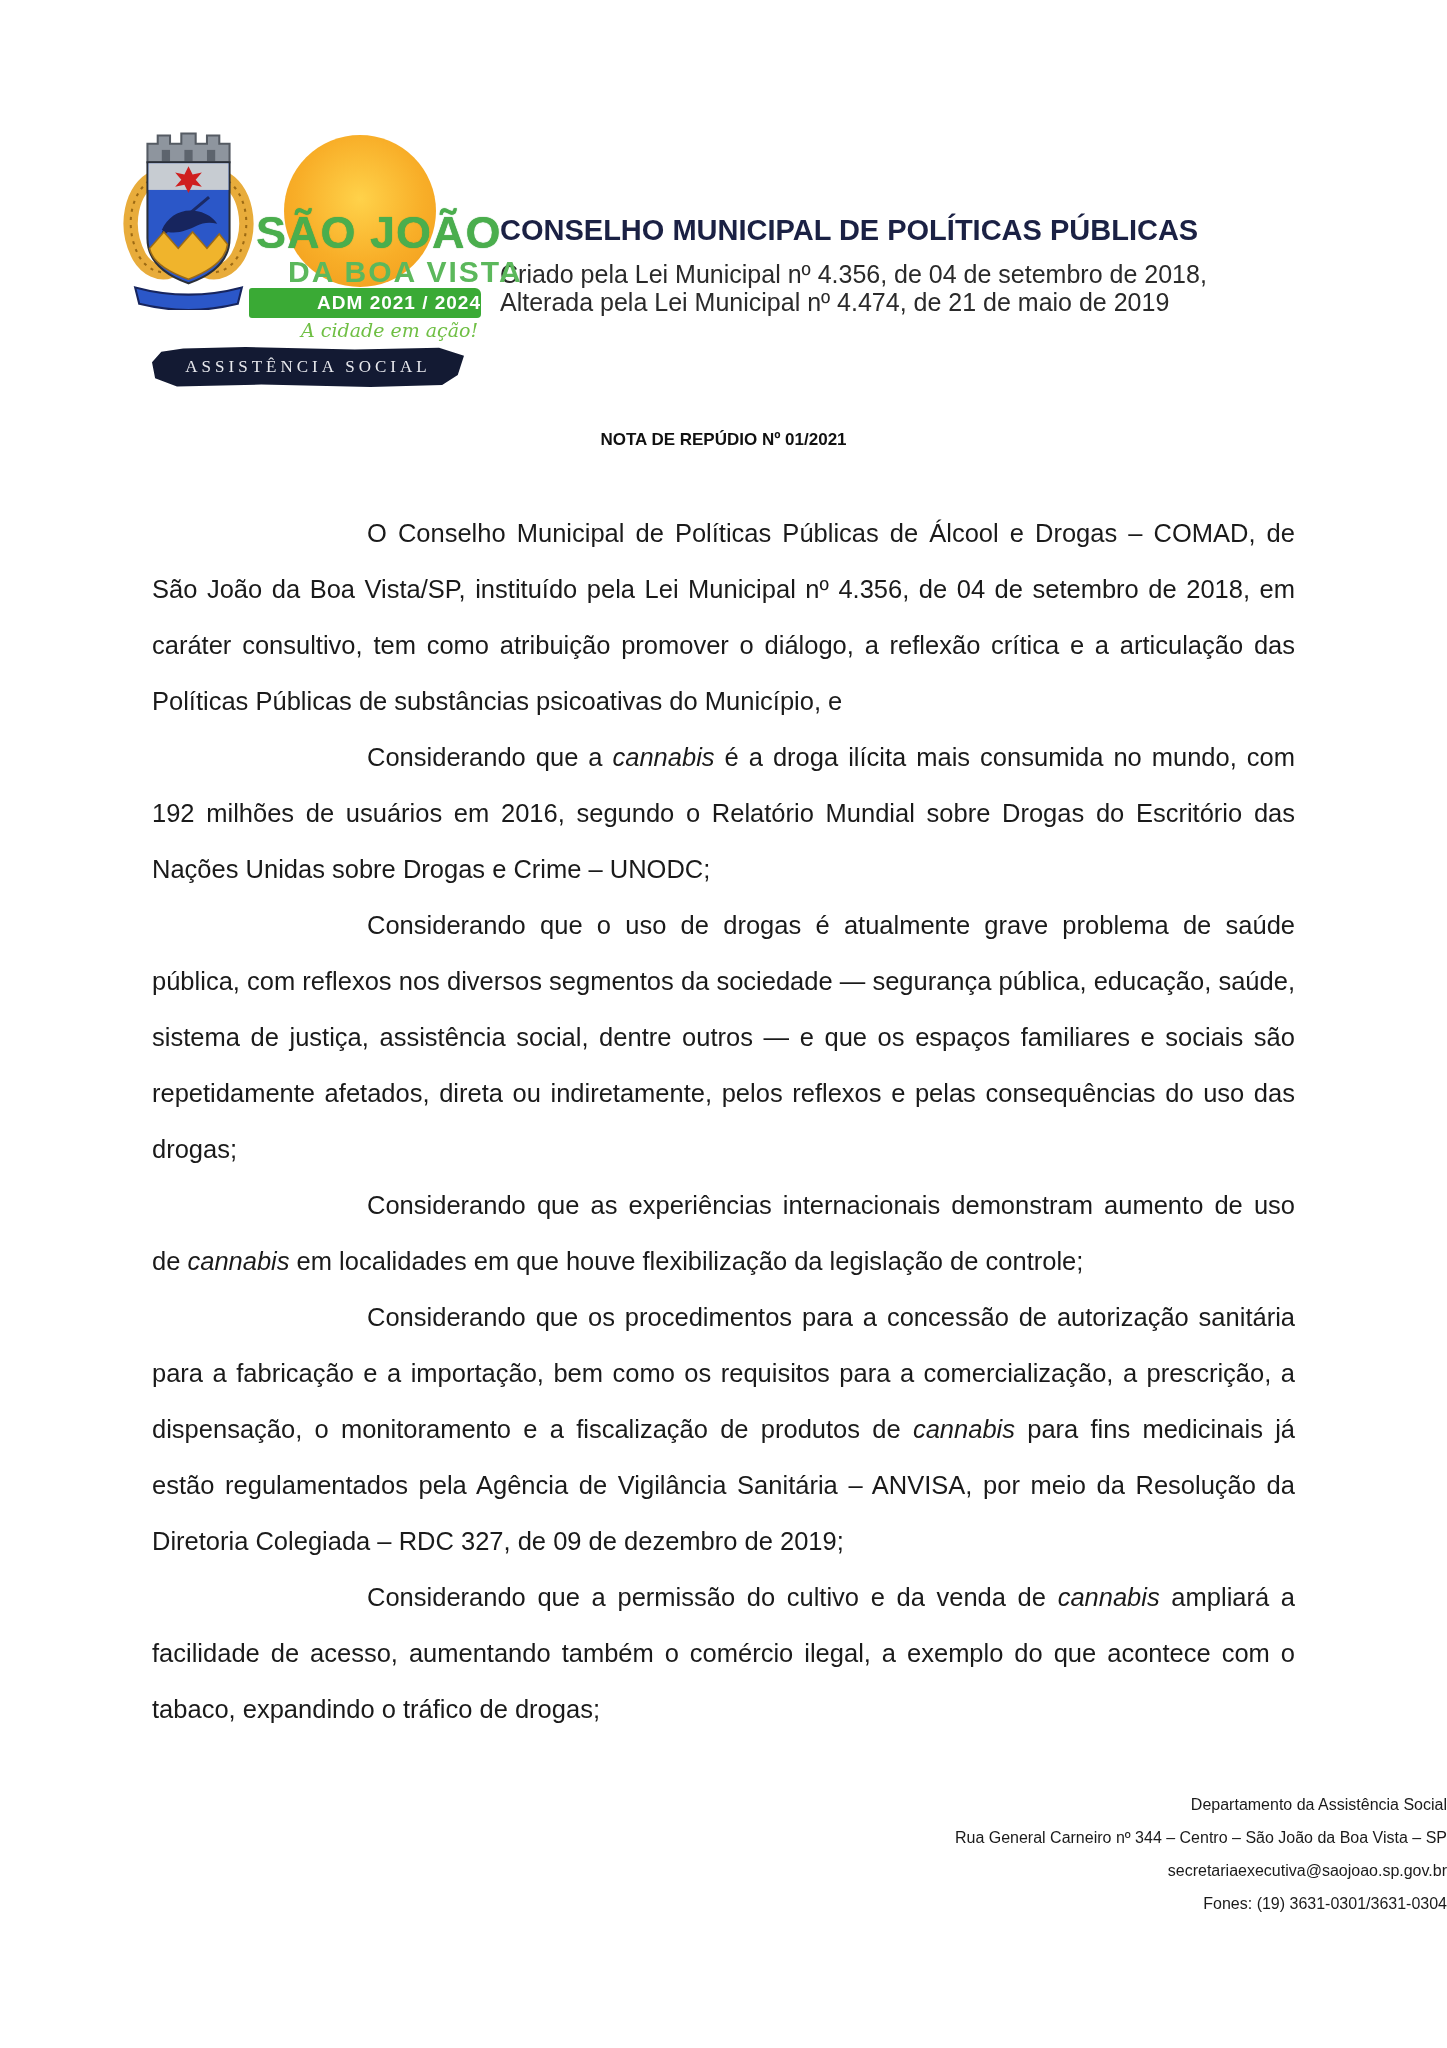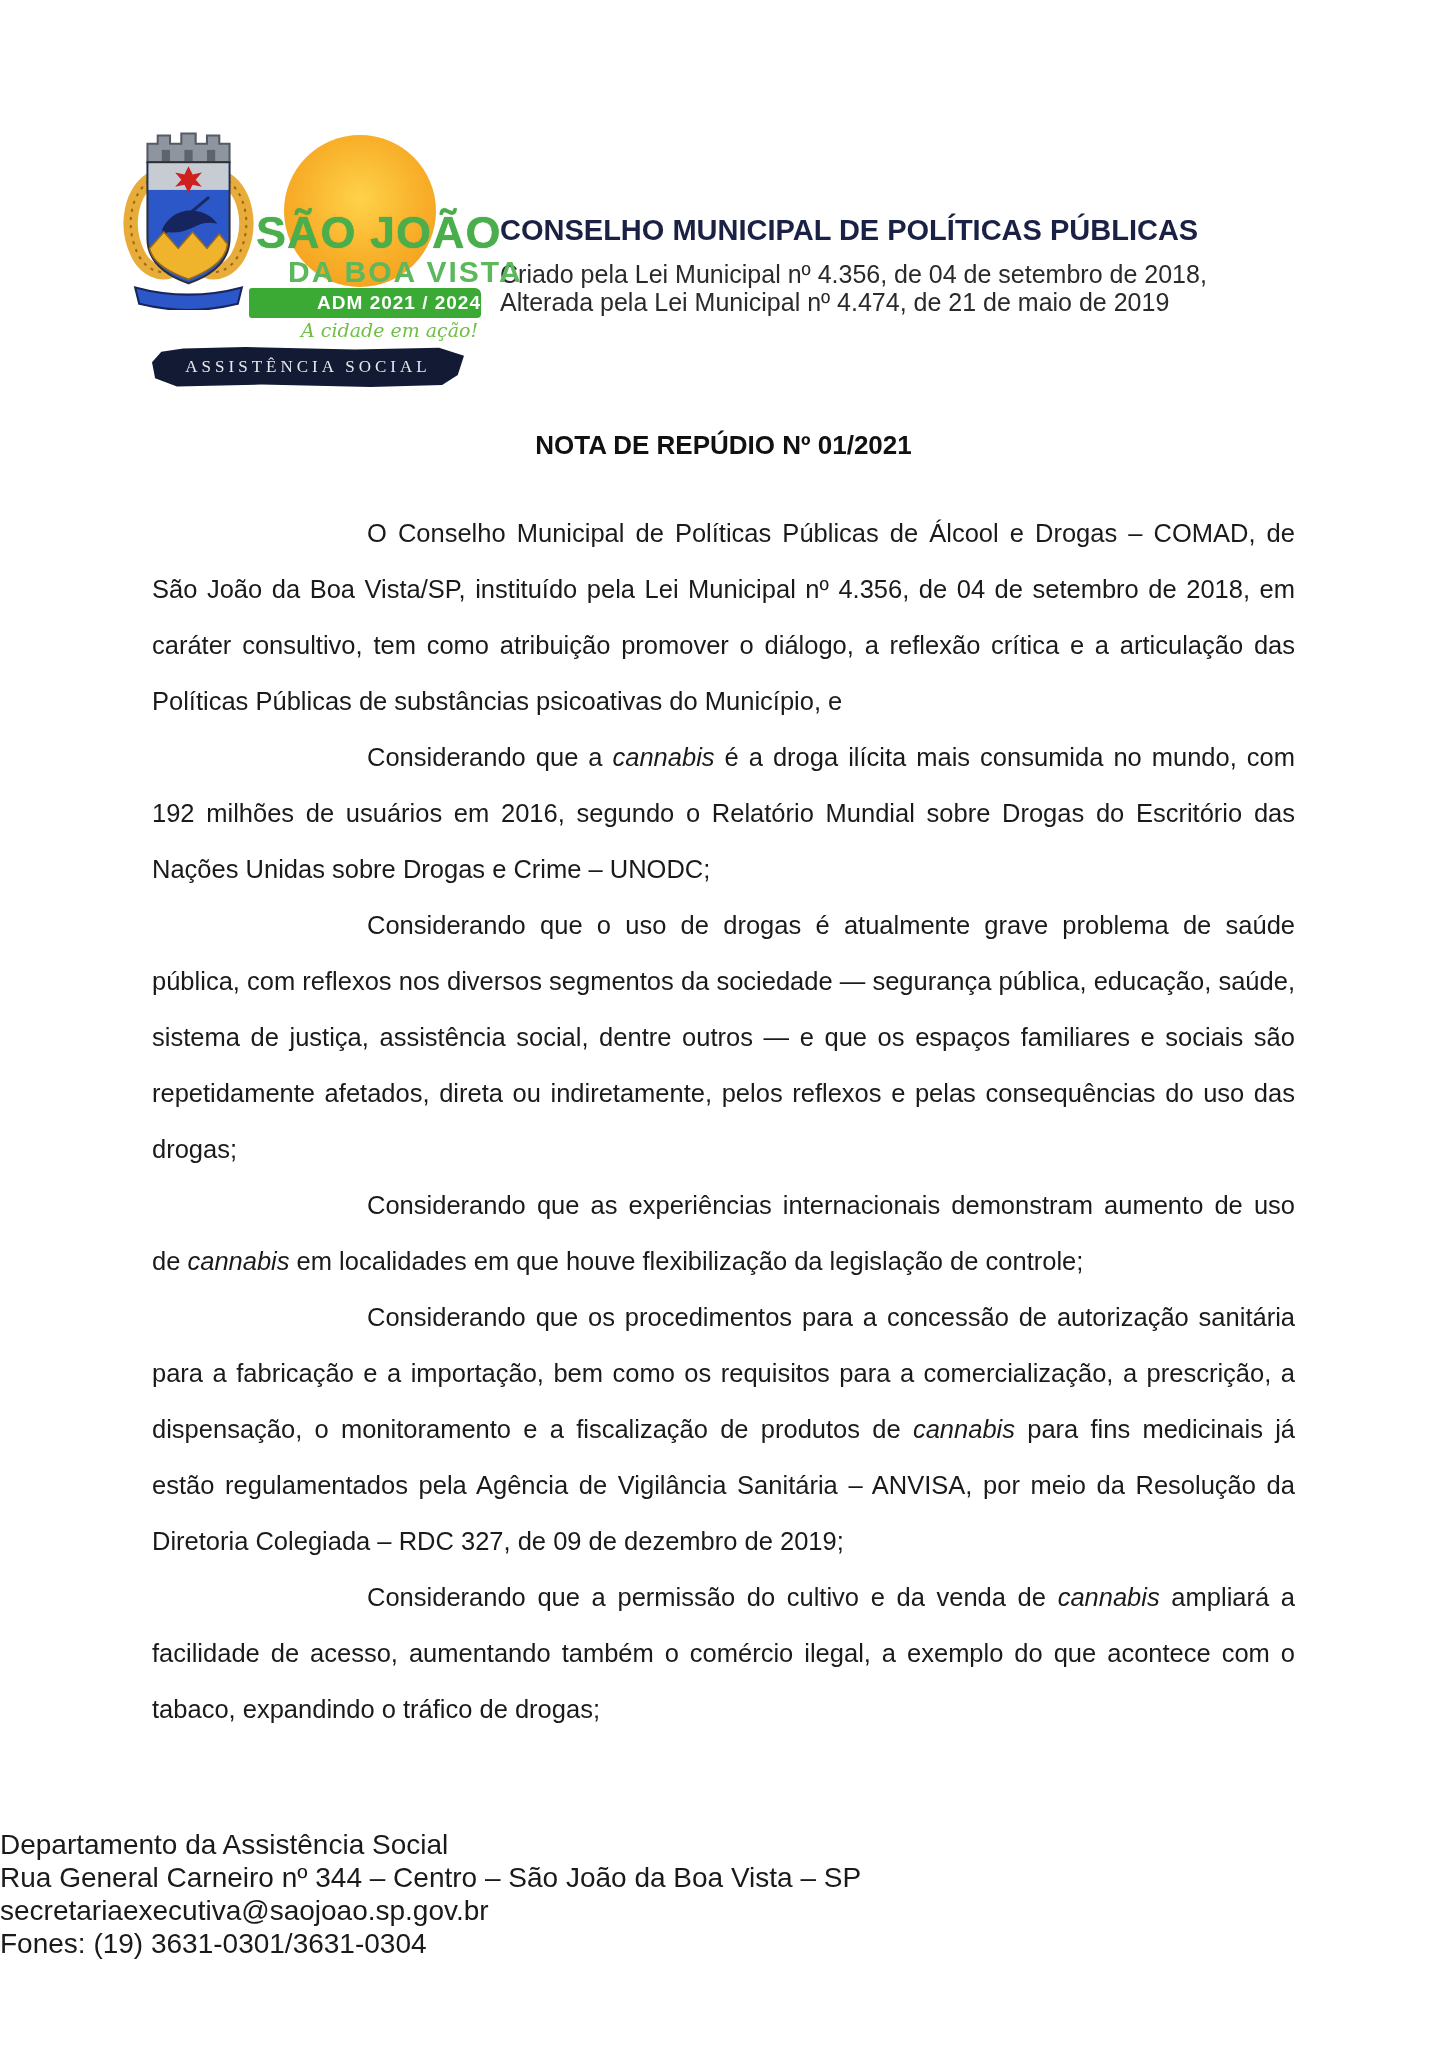--- a/index.html
+++ b/index.html
@@ -59,34 +59,34 @@
   }
   .council-title{
     font-size:29px;font-weight:bold;color:#1b2144;line-height:36px;
   }
   .council-laws{
     margin-top:12px;font-size:25px;color:#2a2a2a;line-height:28px;
   }
   
   .doc-title{
     position:absolute;left:0;top:430px;width:1447px;margin:0;
-    text-align:center;font-size:26px;font-weight:bold;color:#111;
+    text-align:center;font-size:17px;font-weight:bold;color:#111;
   }
   .doc-body{
     position:absolute;left:152px;top:505px;width:1143px;
     font-size:25.5px;line-height:56px;
   }
   .para{
     margin:0;text-align:justify;text-indent:215px;
   }
   .para em{font-style:italic;}
   
   .doc-footer{
     position:absolute;left:0;top:1788px;width:1447px;
-    text-align:left;font-size:28px;line-height:33px;color:#1a1a1a;margin-top:40px;
+    text-align:right;font-size:16px;line-height:33px;color:#1a1a1a;
   }
   .footer-line{margin:0;}
 </style>
 </head>
 <body>
 
 <div class="page">
 
   <header class="letterhead">
     <div class="logo">

